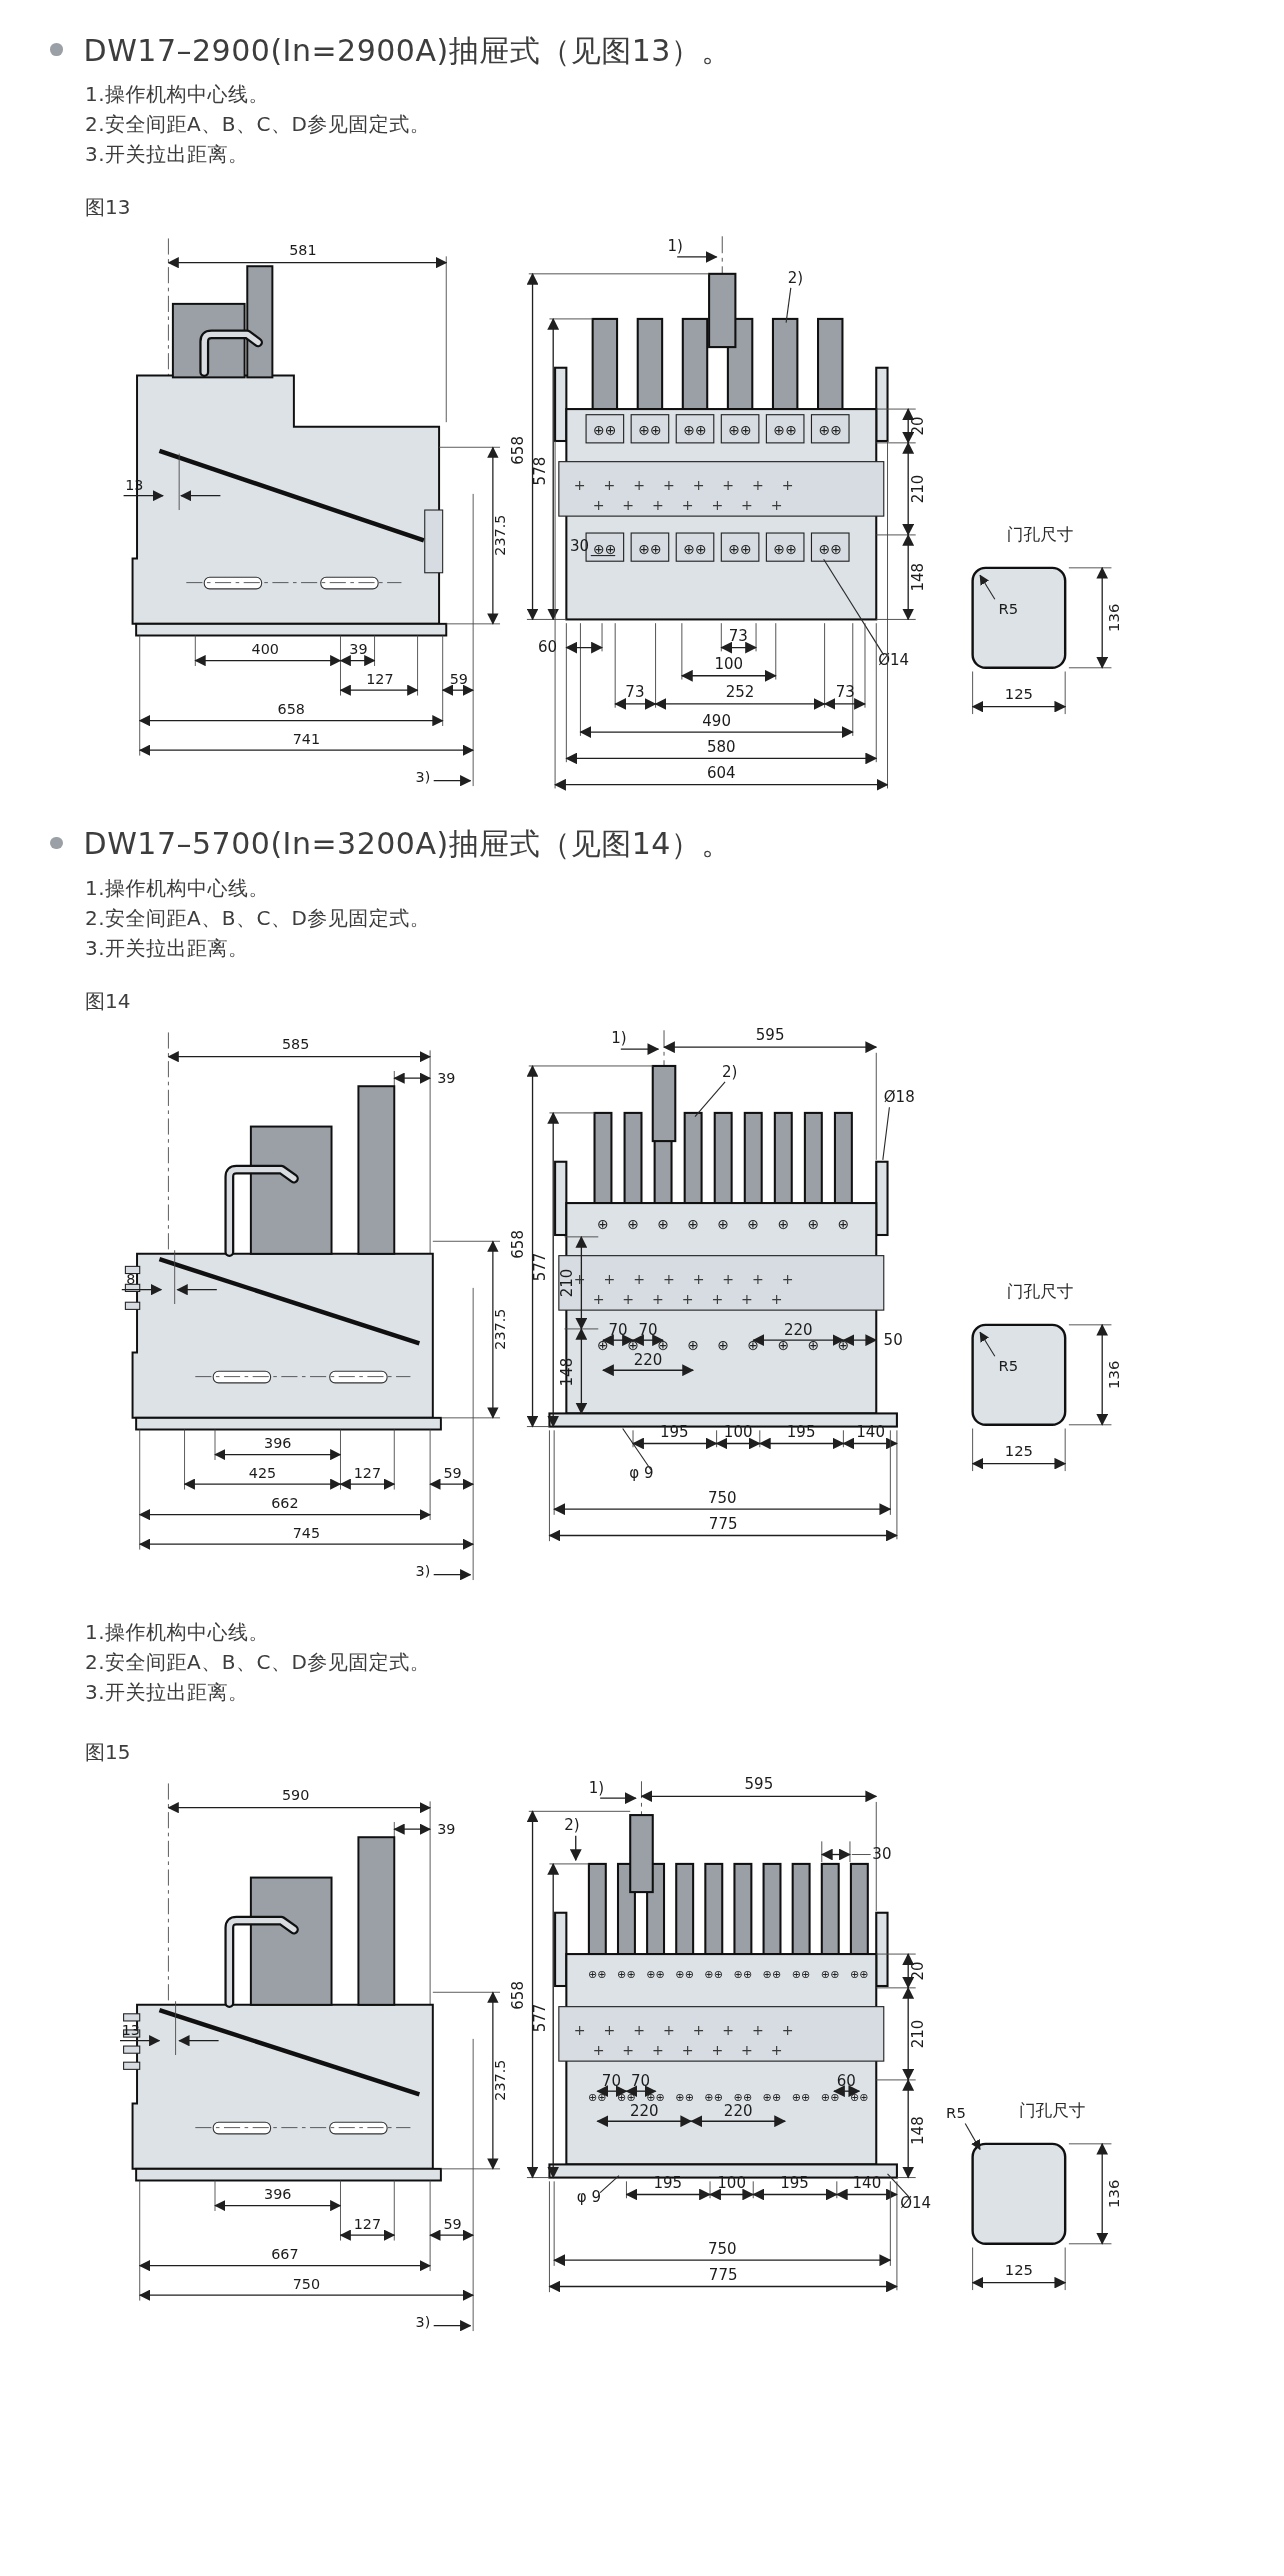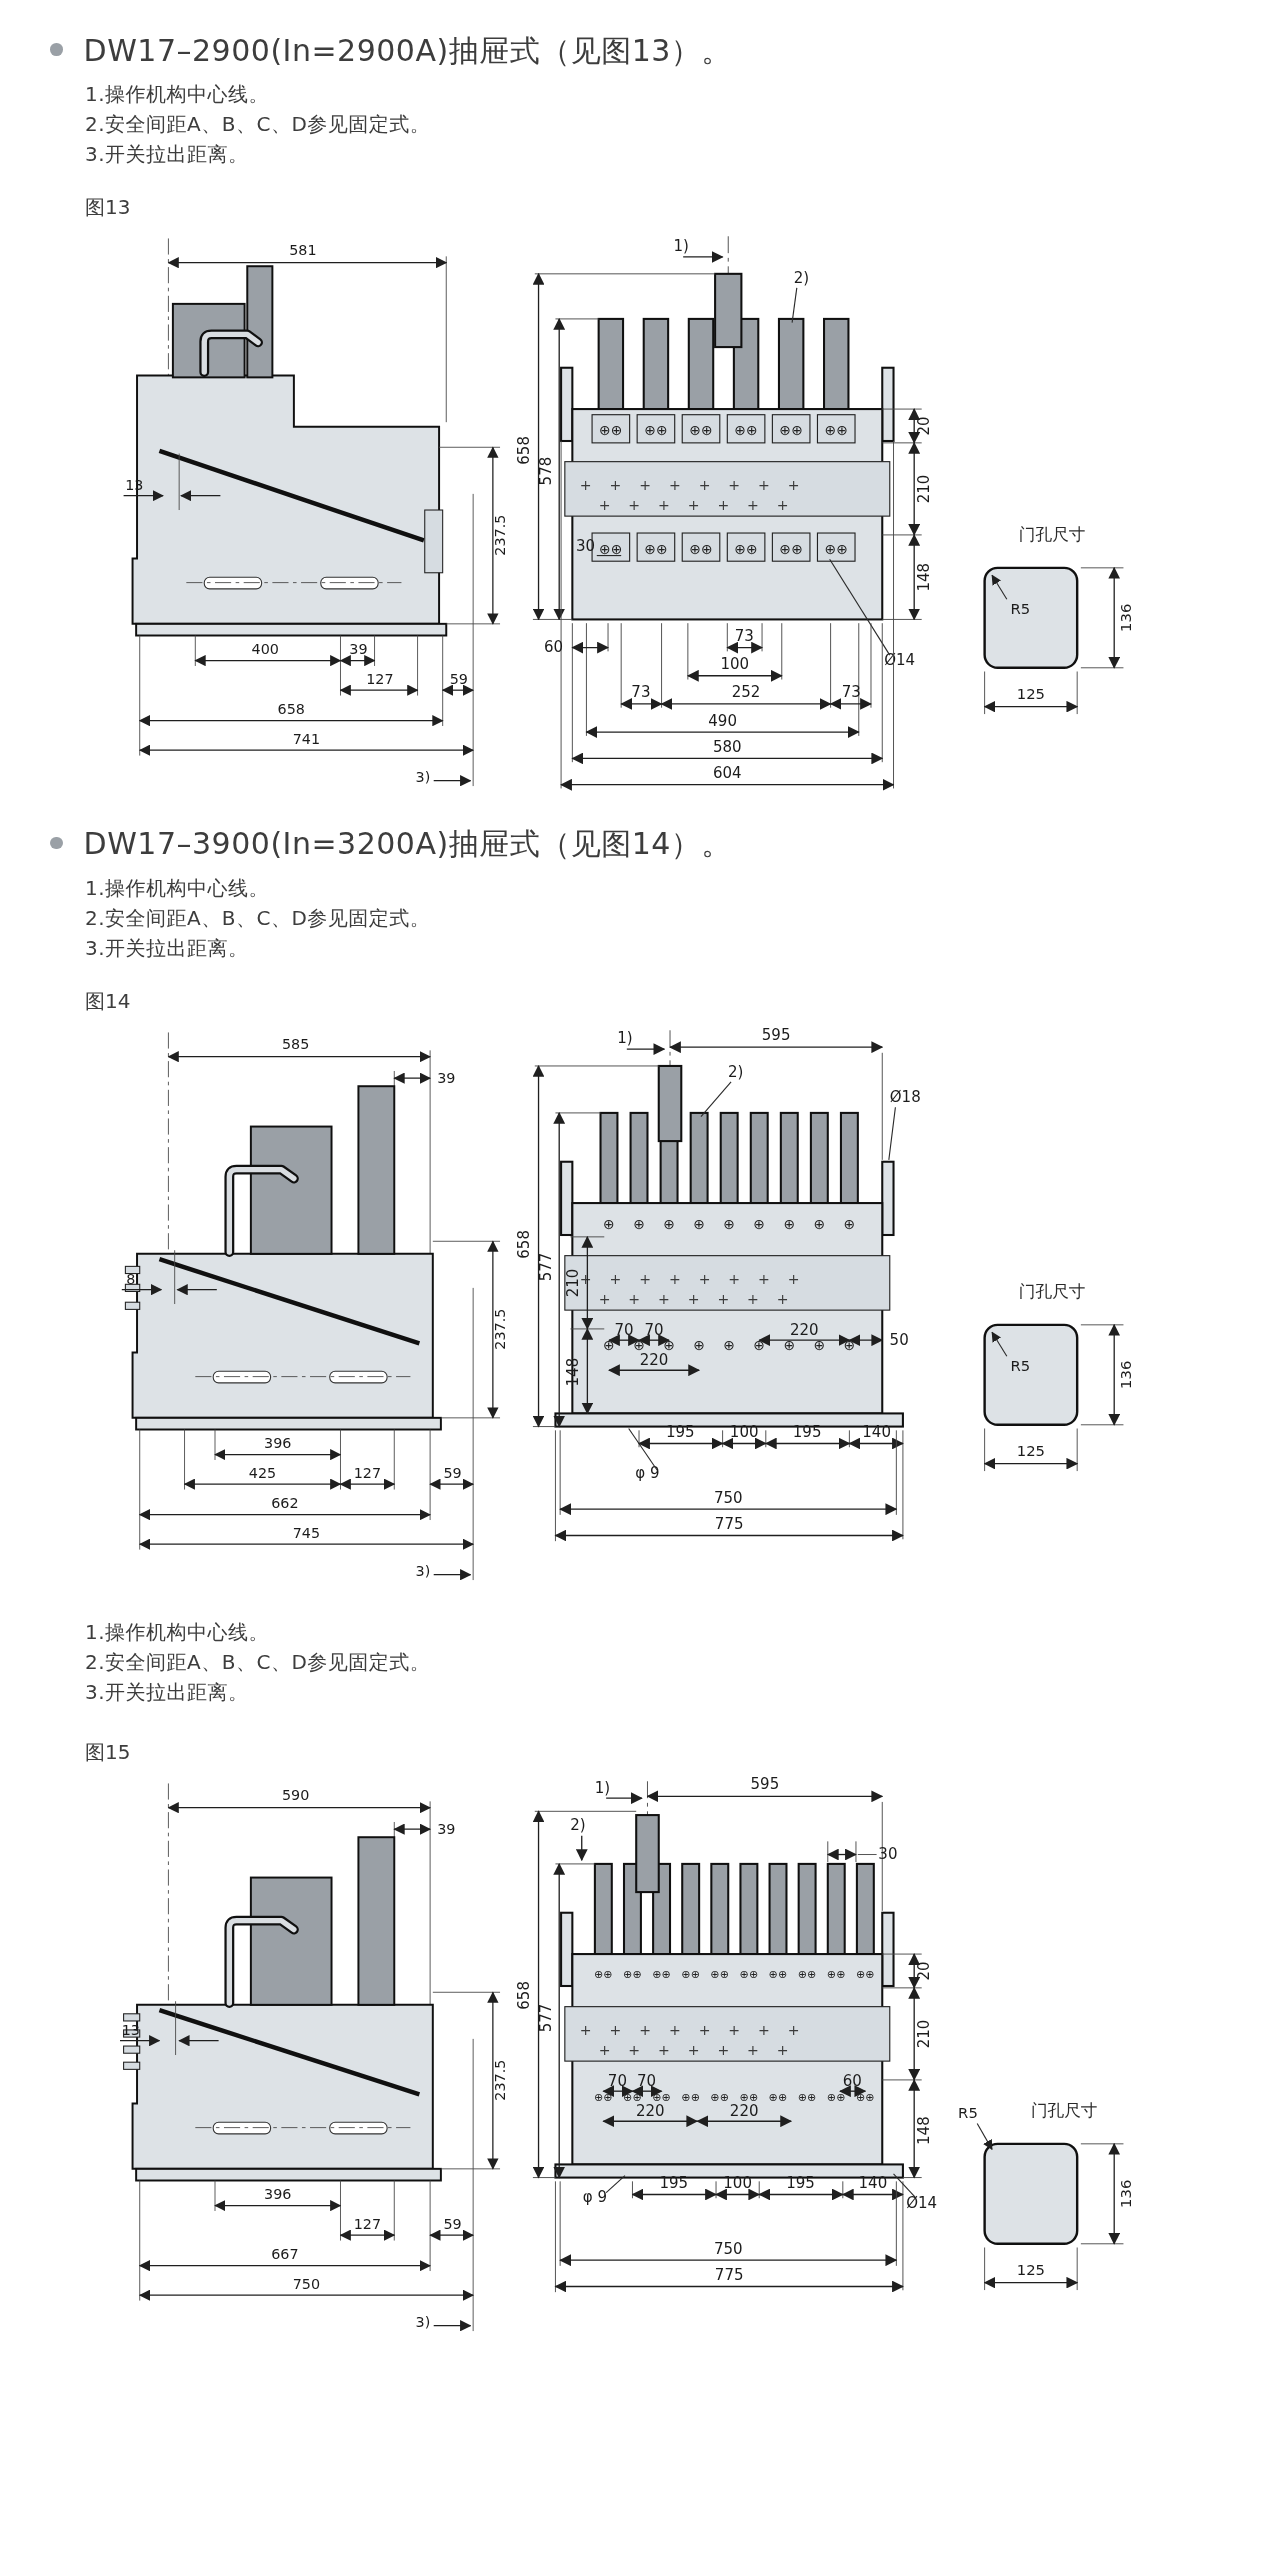--- a/index.html
+++ b/index.html
@@ -4,21 +4,21 @@
 <style>
   html,body{margin:0;padding:0;background:#fff;}
   .page{width:1259px;min-height:2576px;background:#fff;font-family:"DejaVu Sans",sans-serif;color:#3d3d3d;padding:25px 0 0 0;box-sizing:border-box;}
   .model-section{margin:0 0 25px 0;}
   .bullet-row{display:flex;align-items:flex-start;margin:5.8px 0 7.7px 50px;}
   .bullet{width:12.6px;height:12.6px;border-radius:50%;background:#9aa0a6;margin:12.6px 21px 0 0;flex:0 0 auto;}
   .bullet-text{font-size:30px;letter-spacing:0.5px;}
   .notes{margin-left:85px;}
   .note{font-size:20px;line-height:1.5;letter-spacing:0.5px;}
   .fig-label{font-size:20px;margin:25px 0 3.9px 85px;}
-  .figure-row{display:flex;align-items:flex-start;gap:7px;margin-left:25px;}
+  .figure-row{display:flex;align-items:flex-start;gap:1px;margin-left:25px;}
   .svg-side{width:484px;height:auto;flex:0 0 auto;}
   .svg-front{width:432px;height:auto;flex:0 0 auto;}
   .svg-door{width:199px;height:auto;flex:0 0 auto;}
   .door-wrap13{margin-top:291px;}
   .door-wrap14{margin-top:254px;}
   .door-wrap15{margin-top:322px;}
   
   .thin{stroke:#4a4a4a;stroke-width:1;fill:none;}
   .cline{stroke:#4a4a4a;stroke-width:1;fill:none;stroke-dasharray:18 5 4 5;}
   .dim{stroke:#1f1f1f;stroke-width:1.4;fill:none;}
@@ -233,21 +233,21 @@
         <line class="dim" x1="32" y1="206" x2="132" y2="206" marker-start="url(#arr)" marker-end="url(#arr)"></line>
         <text class="dimtext" x="82" y="198" text-anchor="middle">125</text>
       </svg>
     </div>
   </div>
 </section>
 
 <section class="model-section">
   <div class="bullet-row">
     <span class="bullet"></span>
-    <span class="bullet-text">DW17–3900(In=3200A)抽屉式（见图14）。</span>
+    <span class="bullet-text">DW17–5700(In=3200A)抽屉式（见图14）。</span>
   </div>
   <div class="notes">
     <div class="note">1.操作机构中心线。</div>
     <div class="note">2.安全间距A、B、C、D参见固定式。</div>
     <div class="note">3.开关拉出距离。</div>
   </div>
   <div class="fig-label">图14</div>
 
   <div class="figure-row">
 

